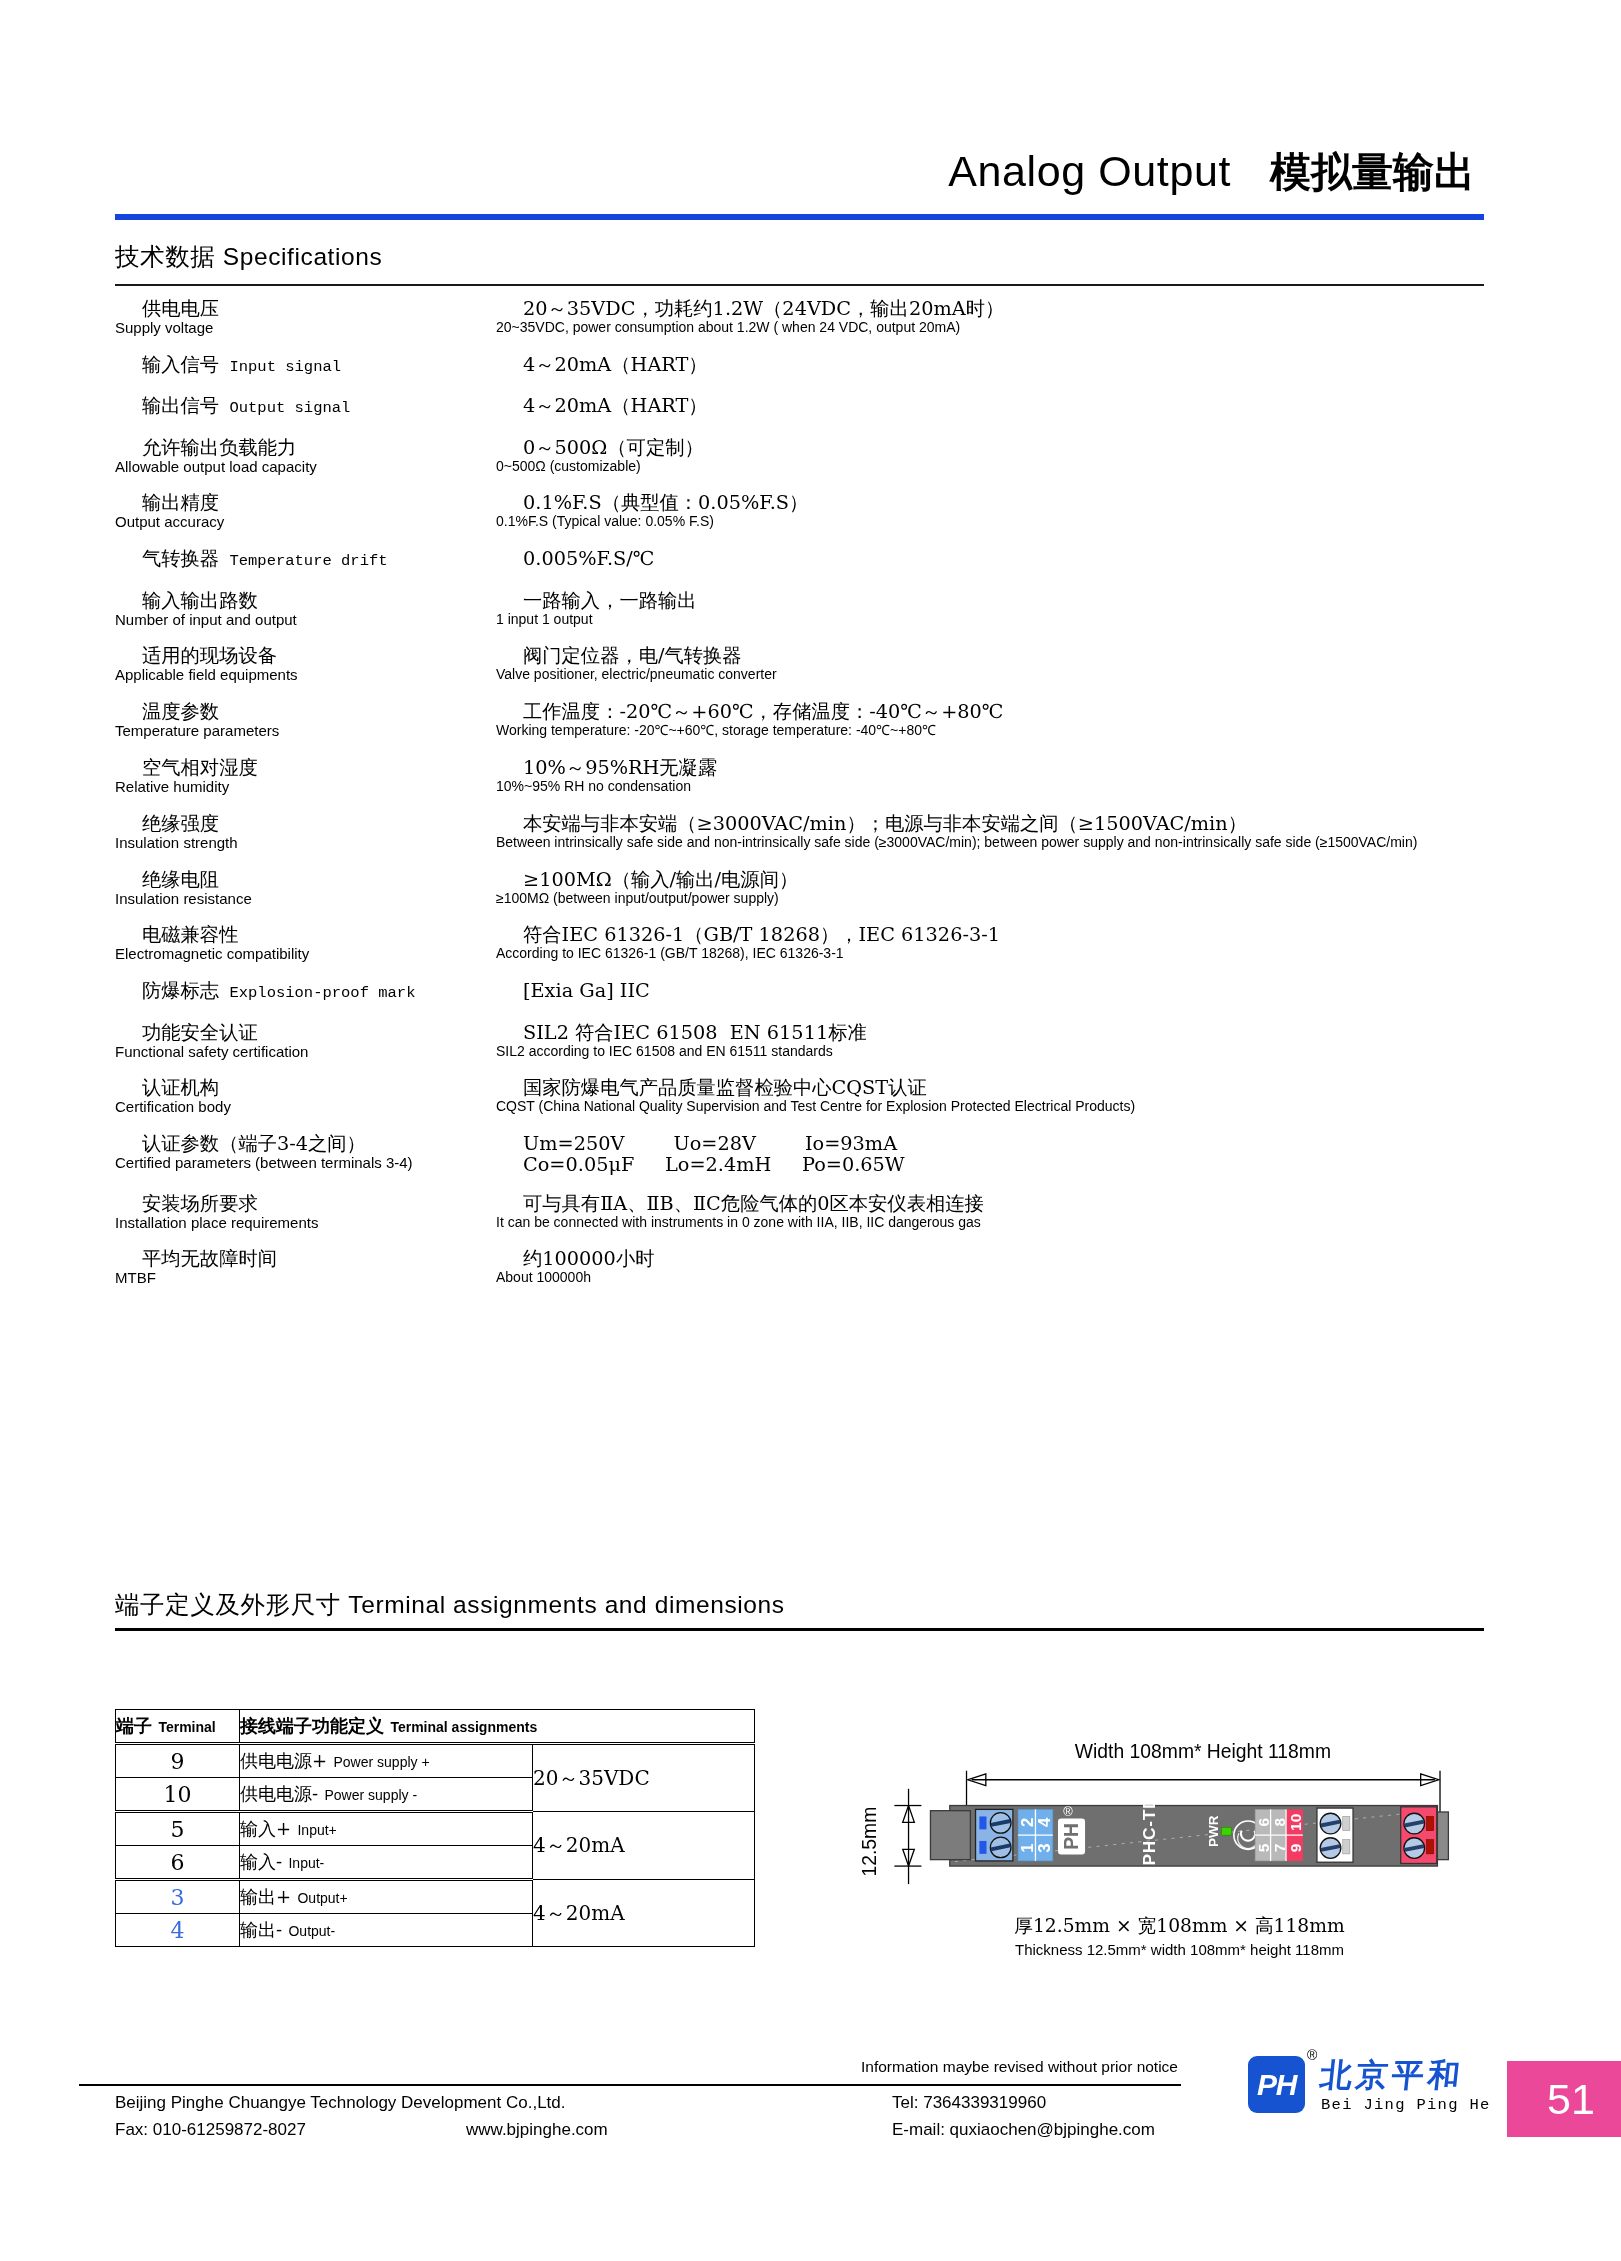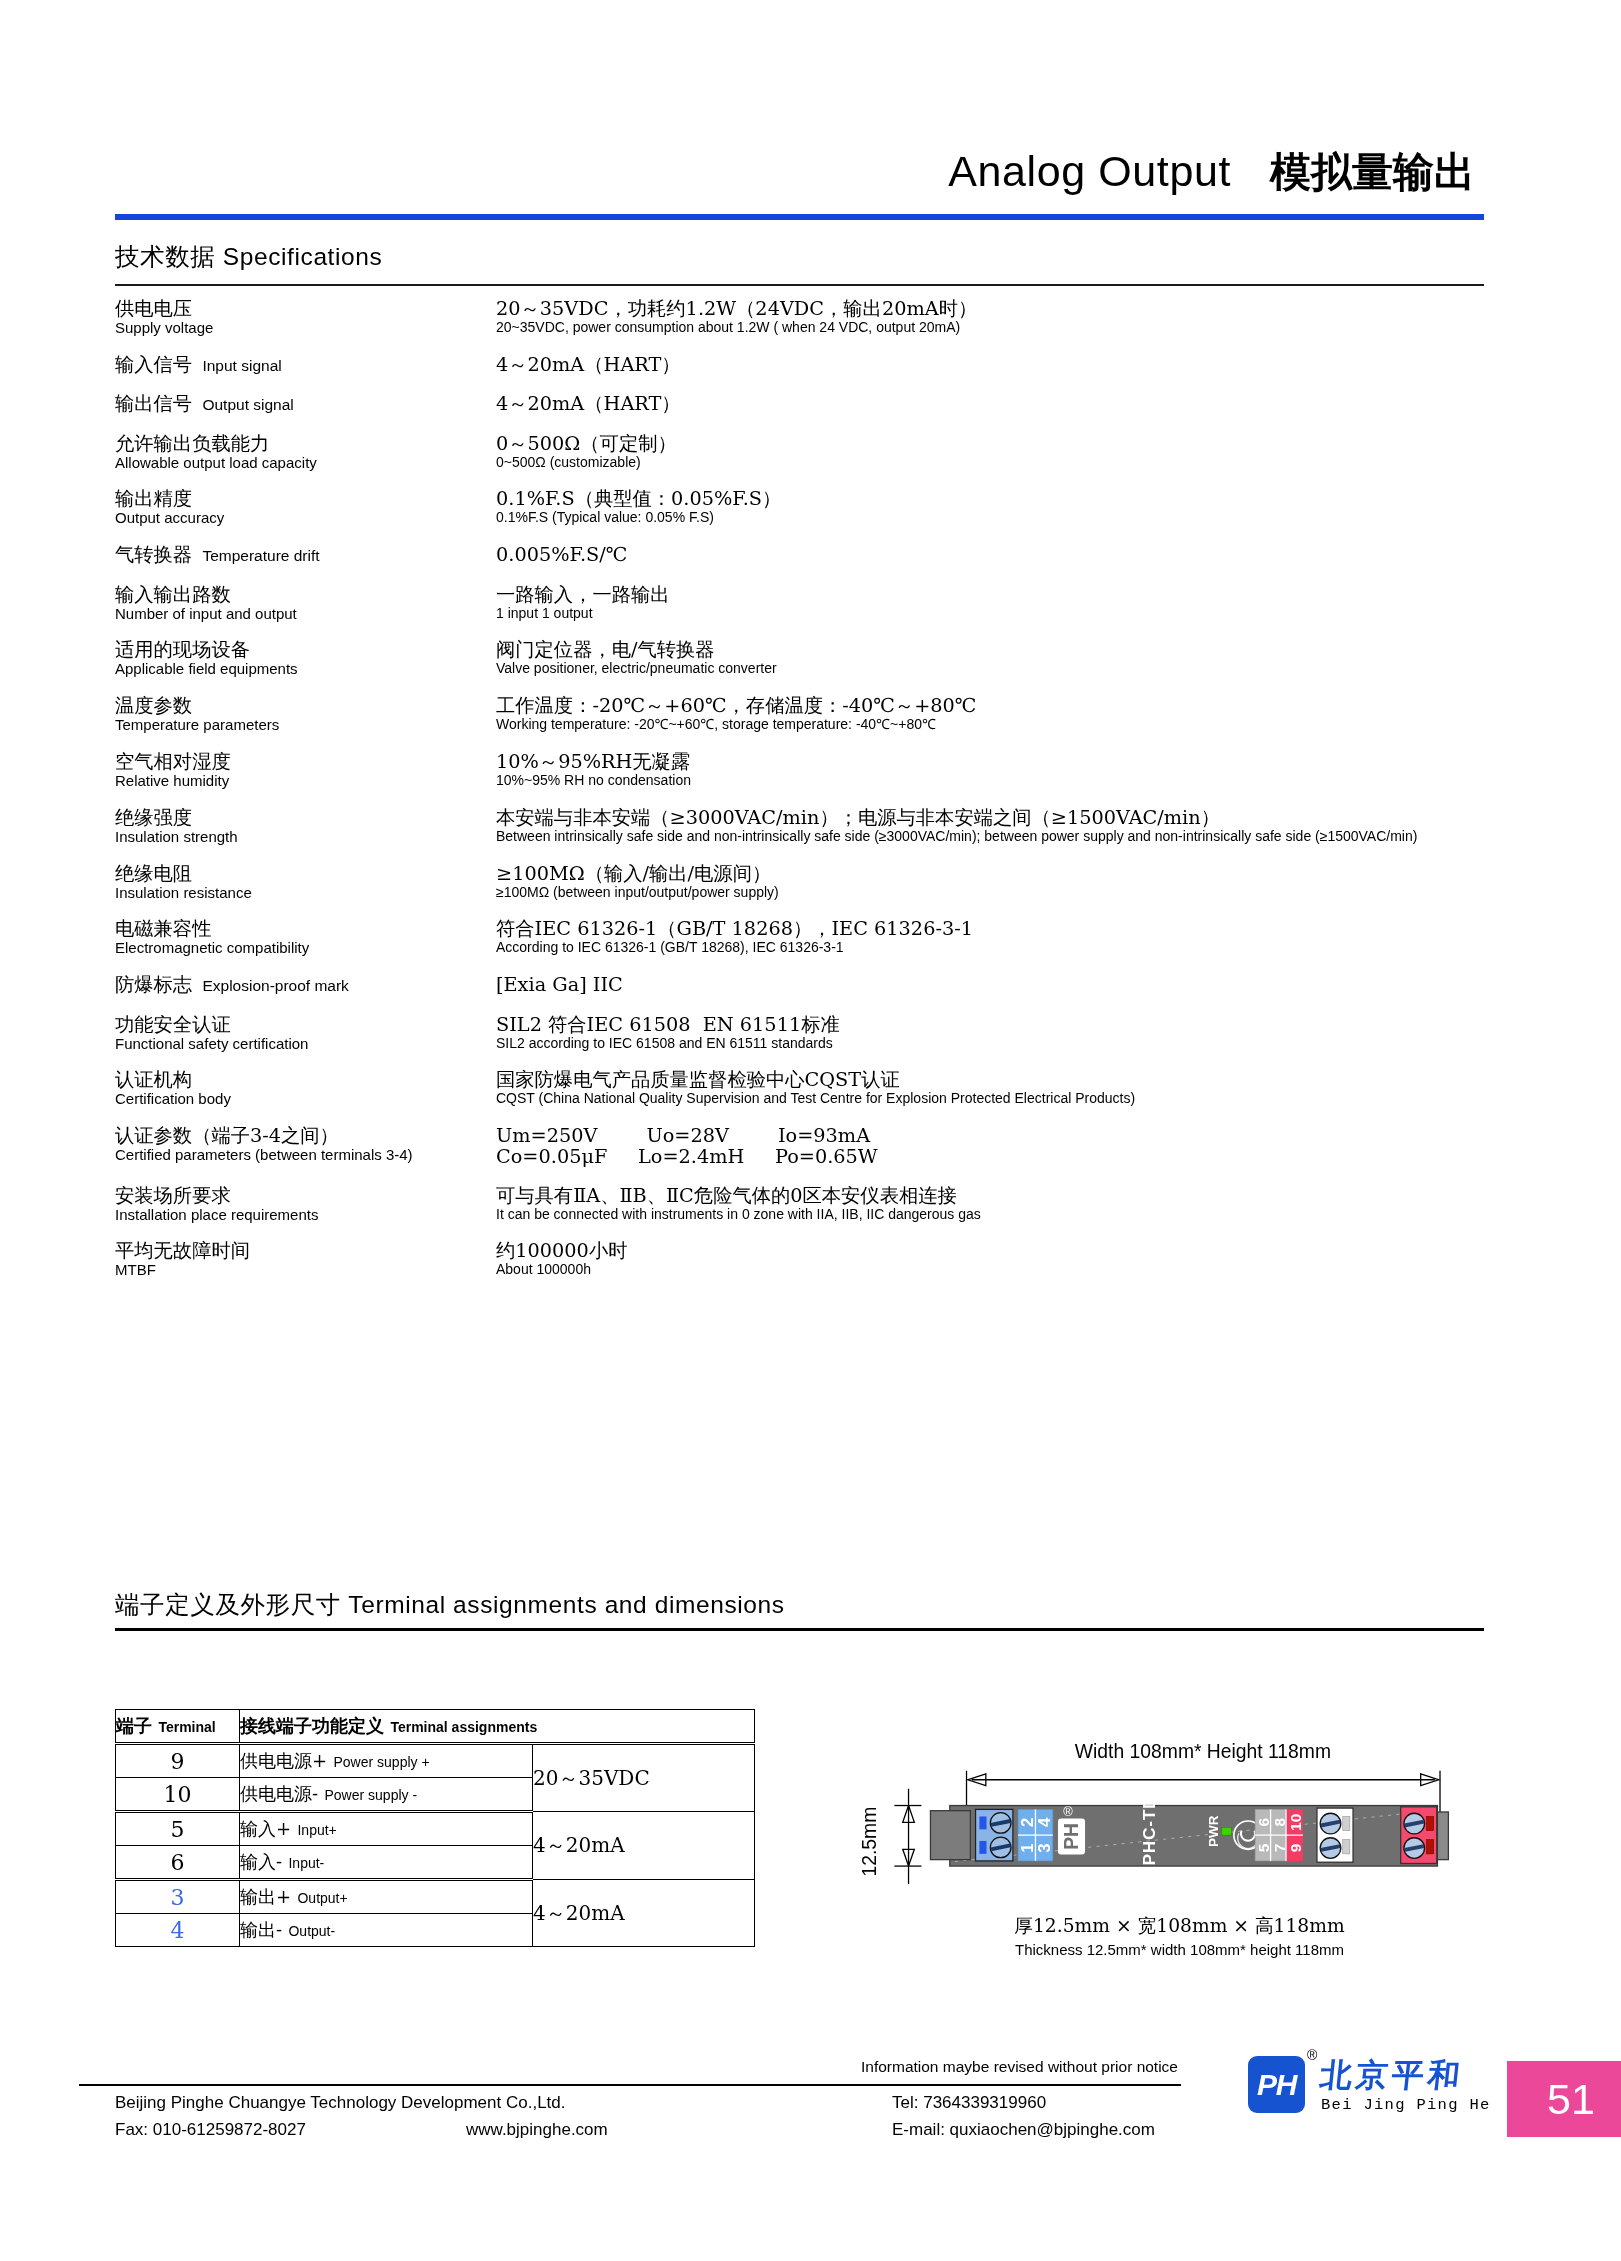--- a/index.html
+++ b/index.html
@@ -17,24 +17,24 @@
   .h-specs{top:240px;}
   .rule-specs{top:284px;left:115px;width:1369px;height:1.9px;background:#1a1a1a;}
   .h-term{top:1588px;}
   .rule-term{top:1628px;left:115px;width:1369px;height:2.6px;background:#000;}
 
   
   .specs-list{top:298px;left:115px;width:1373px;}
   .spec-row{display:flex;margin-bottom:17.4px;}
   .spec-label{flex:0 0 381px;width:381px;}
   .spec-value{flex:1;min-width:0;}
-  .cn{font-family:"DejaVu Serif",serif;font-size:19.3px;line-height:21px;white-space:pre-wrap;}
+  .cn{font-family:"DejaVu Serif",serif;font-size:19.3px;line-height:21px;white-space:pre-wrap;margin-left:27px;}
   .en{font-family:"Liberation Sans",sans-serif;font-size:15px;line-height:17.4px;white-space:pre-wrap;}
   .spec-value .en{font-size:14px;white-space:nowrap;}
-  .en-inline{font-family:Liberation Sans, sans-serif;font-size:15.5px;margin-left:10.3px;}
+  .en-inline{font-family:Liberation Mono, monospace;font-size:15.5px;margin-left:10.3px;}
 
   
   .term-table{top:1709px;left:115px;border-collapse:collapse;table-layout:fixed;}
   .term-table{border:1.9px solid #000;}
   .term-table th,.term-table td{border:1.3px solid #000;padding:0;height:32px;vertical-align:middle;}
   .term-table thead th{border-top:none;border-bottom:3.2px double #000;text-align:left;}
   .term-table tr.group-end td{border-bottom:3.2px double #000;}
   .col-num{width:124px;}
   .col-fn{width:293px;}
   .col-val{width:222px;}

